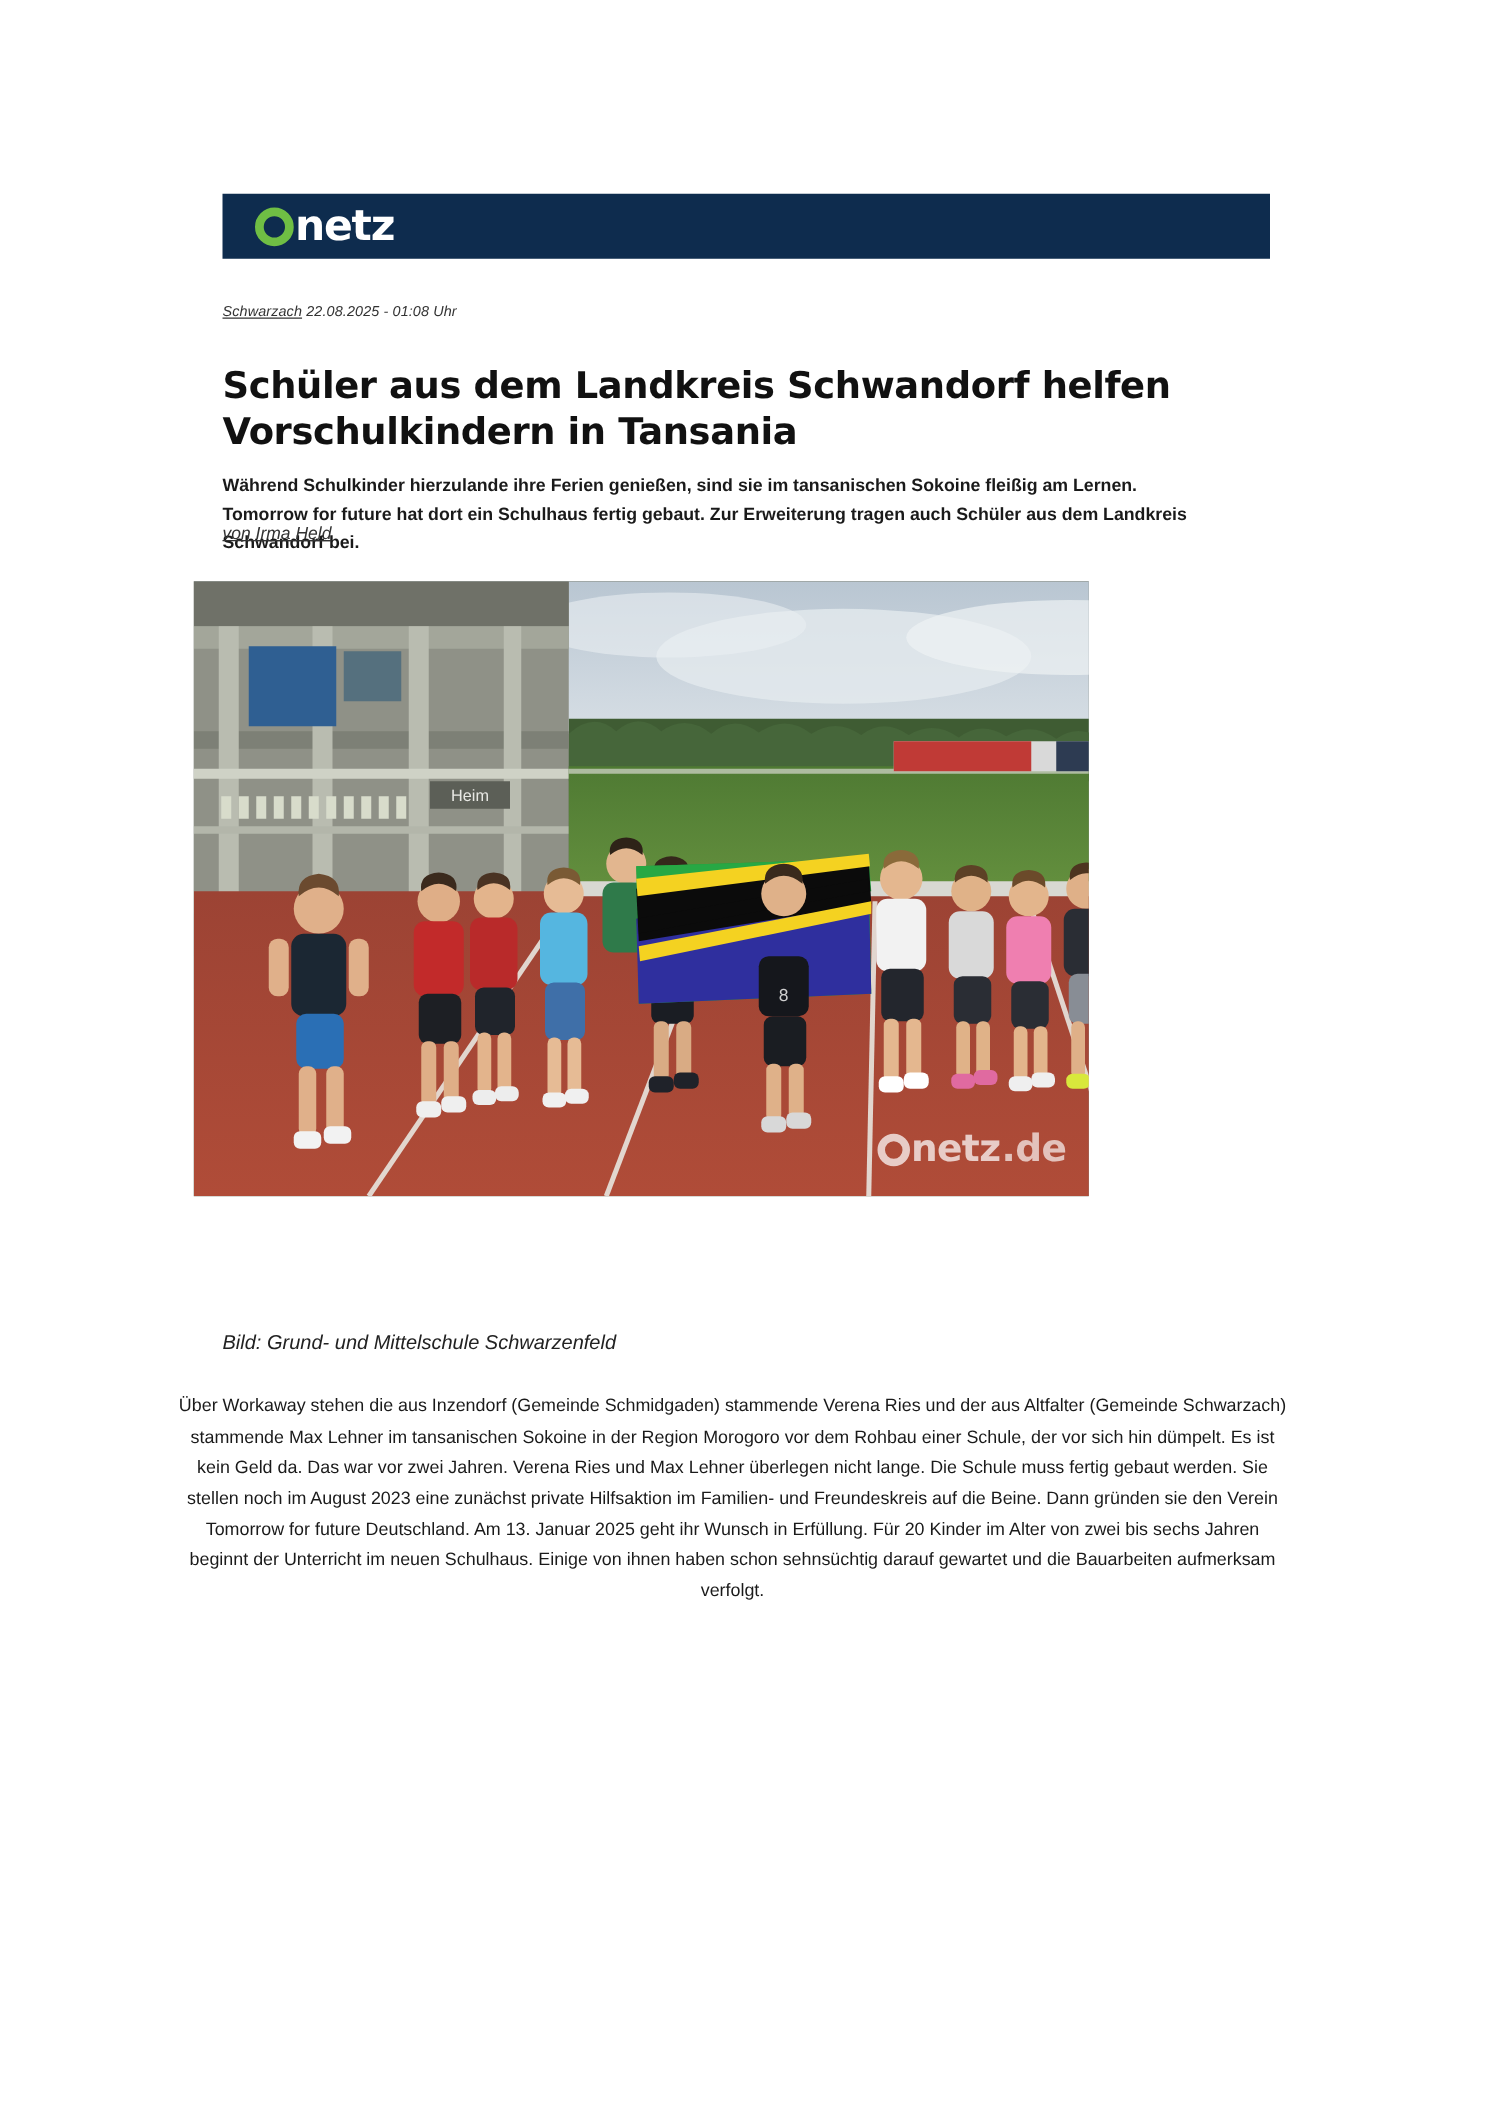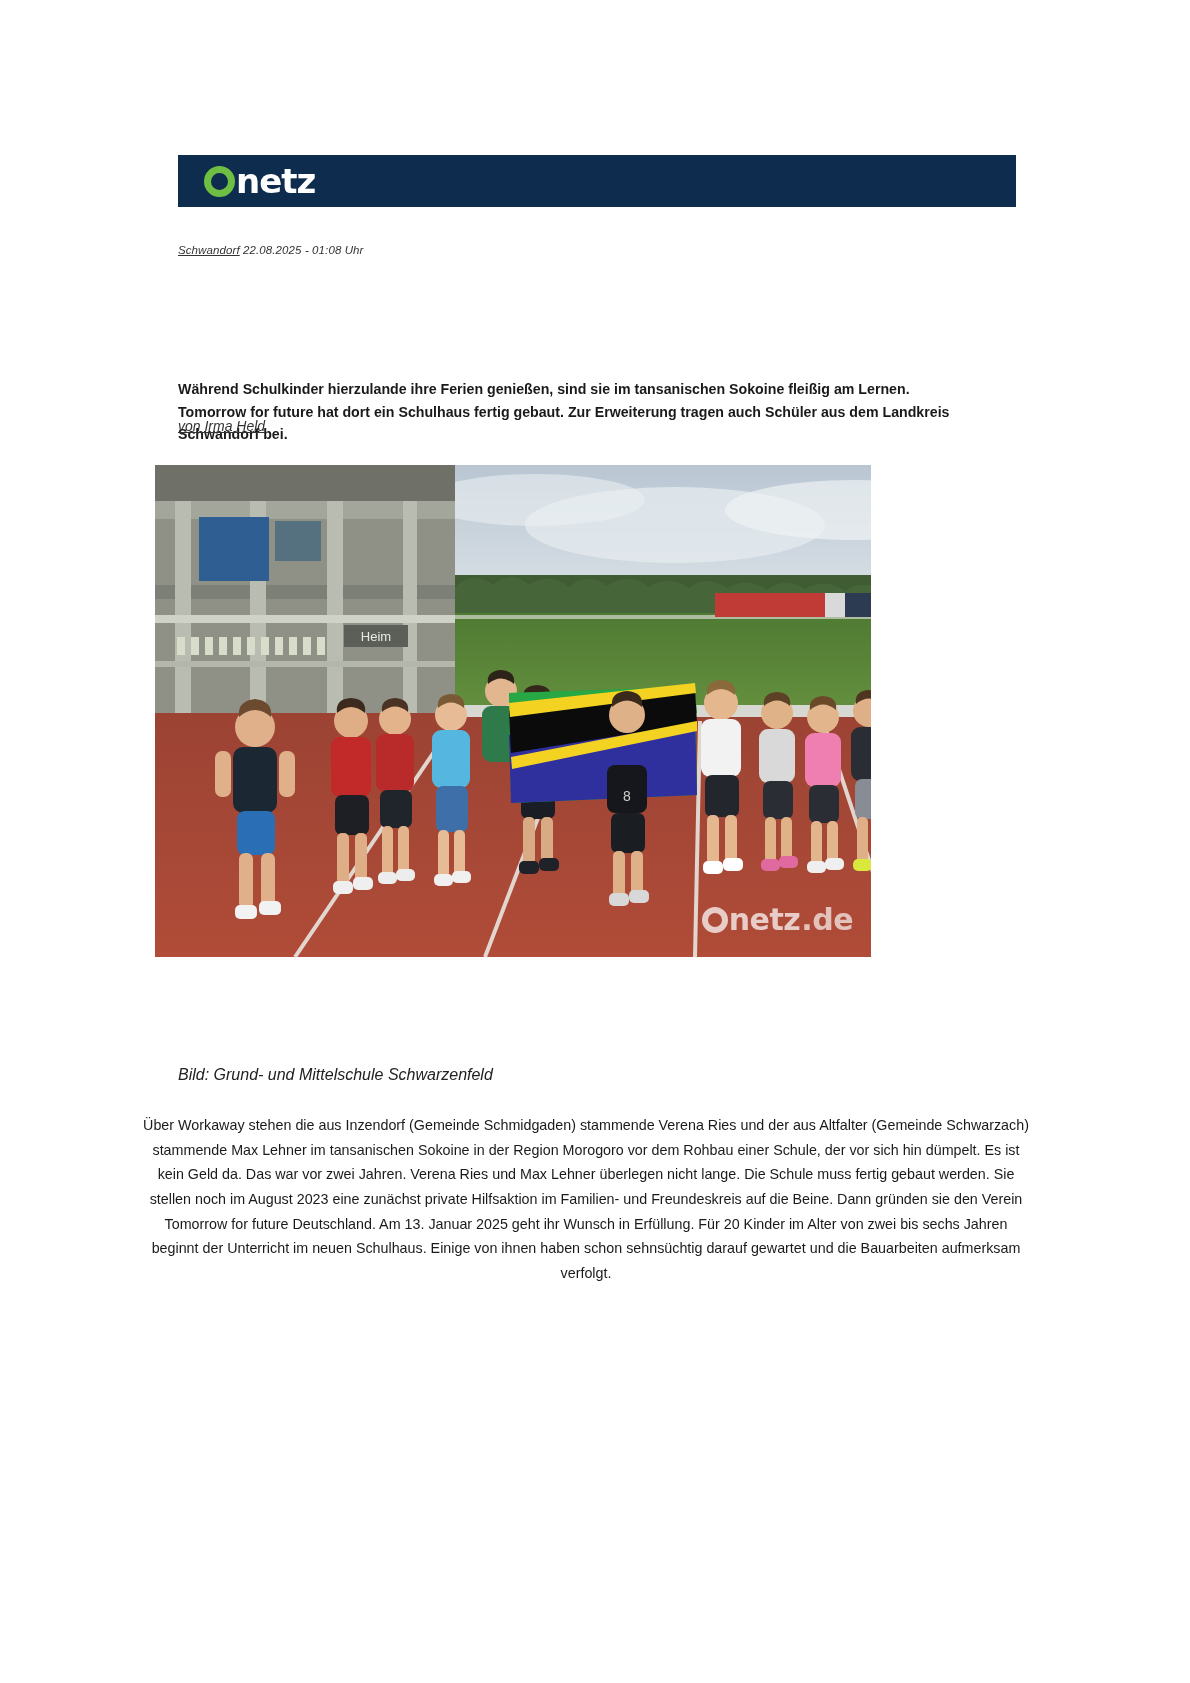--- a/index.html
+++ b/index.html
@@ -183,24 +183,25 @@
 <div class="page">
 
   <div class="masthead">
     <div class="logo">
       <span class="logo-ring"></span>
       <span class="logo-word">netz</span>
     </div>
   </div>
 
   <div class="kicker">
-    <span class="place">Schwandorf</span>
+    <span class="place">Schwarzach</span>
     <span>22.08.2025 - 01:08 Uhr</span>
   </div>
 
+  <h1 class="headline">Schüler aus dem Landkreis Schwandorf helfen Vorschulkindern in Tansania</h1>
 
   <p class="teaser">Während Schulkinder hierzulande ihre Ferien genießen, sind sie im tansanischen Sokoine fleißig am Lernen. Tomorrow for future hat dort ein Schulhaus fertig gebaut. Zur Erweiterung tragen auch Schüler aus dem Landkreis Schwandorf bei.</p>
 
   <div class="byline">
     <span>von</span>
     <span class="author">Irma Held</span>
   </div>
 
   <div class="photo">
     <svg class="photo-svg" viewBox="0 0 886 492" preserveAspectRatio="none">

